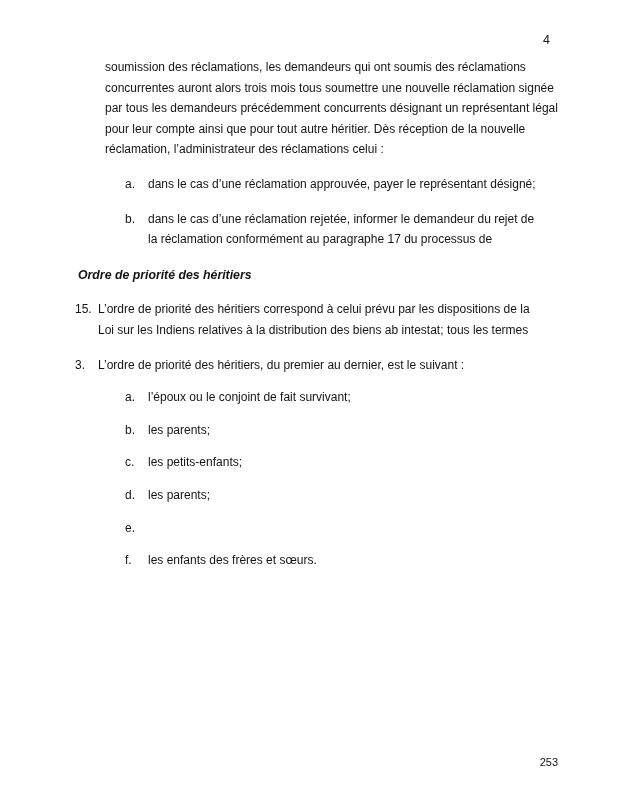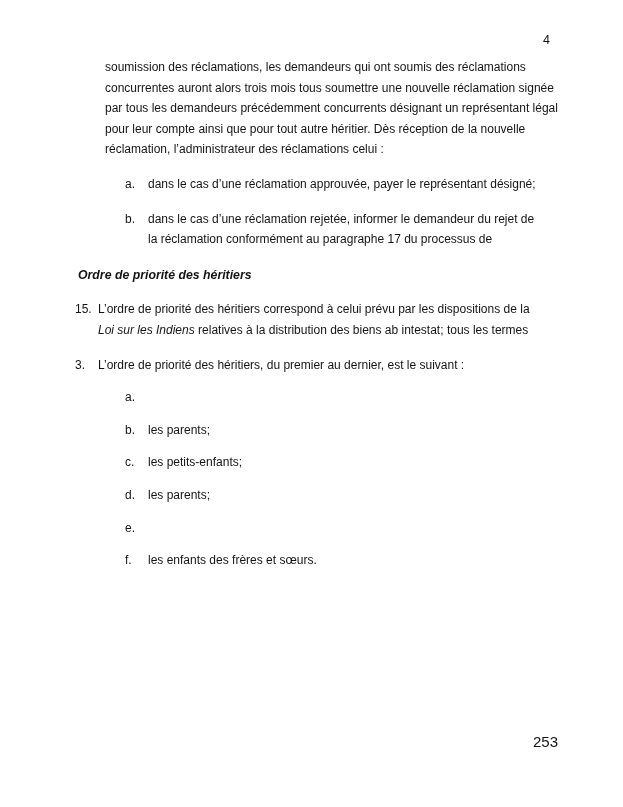--- a/index.html
+++ b/index.html
@@ -15,23 +15,23 @@
     overflow: hidden;
   }
   .pageno-top {
     position: absolute;
     top: 30px;
     right: 73px;
     font-size: 12.5px;
   }
   .pageno-bottom {
     position: absolute;
-    top: 732px;
+    top: 752px;
     right: 65px;
-    font-size: 15px;
+    font-size: 11px;
   }
   .content {
     position: absolute;
     left: 75px;
     top: 57px;
     width: 502px;
   }
   .line { white-space: pre; }
   .para-cont { margin-left: 30px; }
   .letter-item { display: flex; padding-left: 50px; margin-top: 14px; }
@@ -40,21 +40,21 @@
   .item-body { flex: 1 1 auto; min-width: 0; }
   .num-item { display: flex; margin-top: 14px; }
   .num { flex: 0 0 23px; }
   .heading {
     margin: 15px 0 0 3px;
     font-weight: 700;
     font-style: italic;
     font-size: 12.3px;
     line-height: 20.6px;
   }
-  .it { font-style: italic; }
+  .it { }
 </style>
 </head>
 <body>
 
 <div class="page">
 
   <div class="pageno-top">4</div>
 
   <div class="content">
 
@@ -93,20 +93,23 @@
 
     <div class="num-item">
       <span class="num">3.</span>
       <div class="item-body">
         <div class="line">L’ordre de priorité des héritiers, du premier au dernier, est le suivant :</div>
       </div>
     </div>
 
     <div class="letter-item tight">
       <span class="marker">a.</span>
+      <div class="item-body">
+        <div class="line">l’époux ou le conjoint de fait survivant;</div>
+      </div>
     </div>
     <div class="letter-item tight">
       <span class="marker">b.</span>
       <div class="item-body">
         <div class="line">les parents;</div>
       </div>
     </div>
     <div class="letter-item tight">
       <span class="marker">c.</span>
       <div class="item-body">

